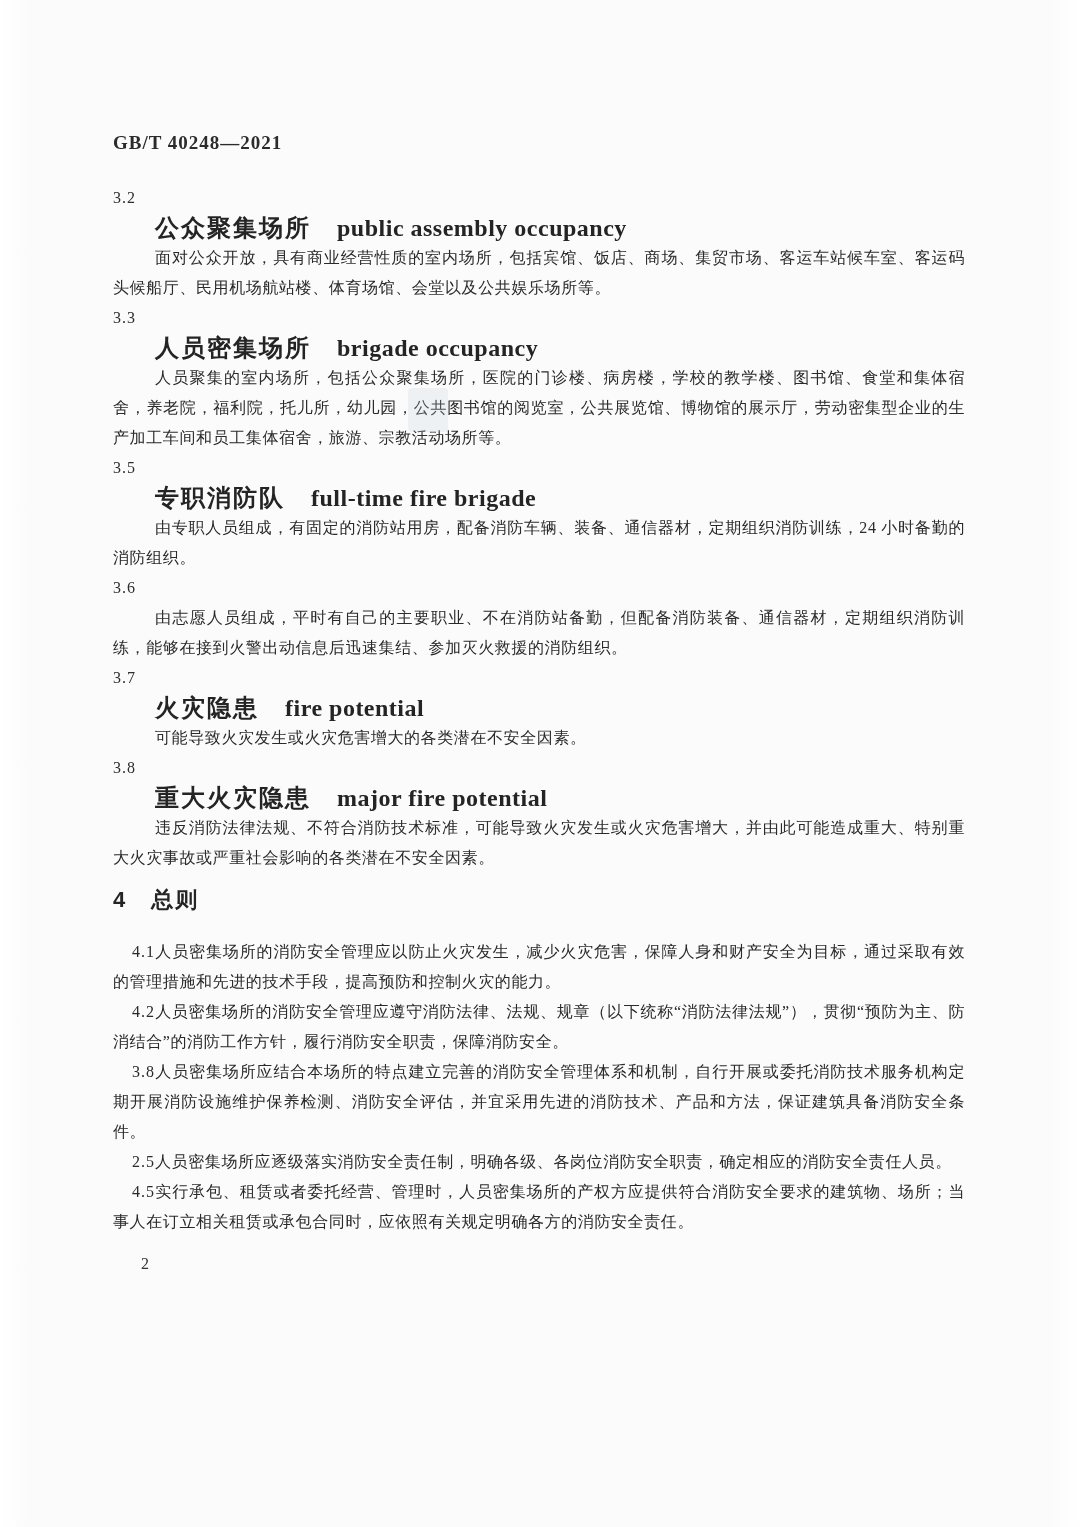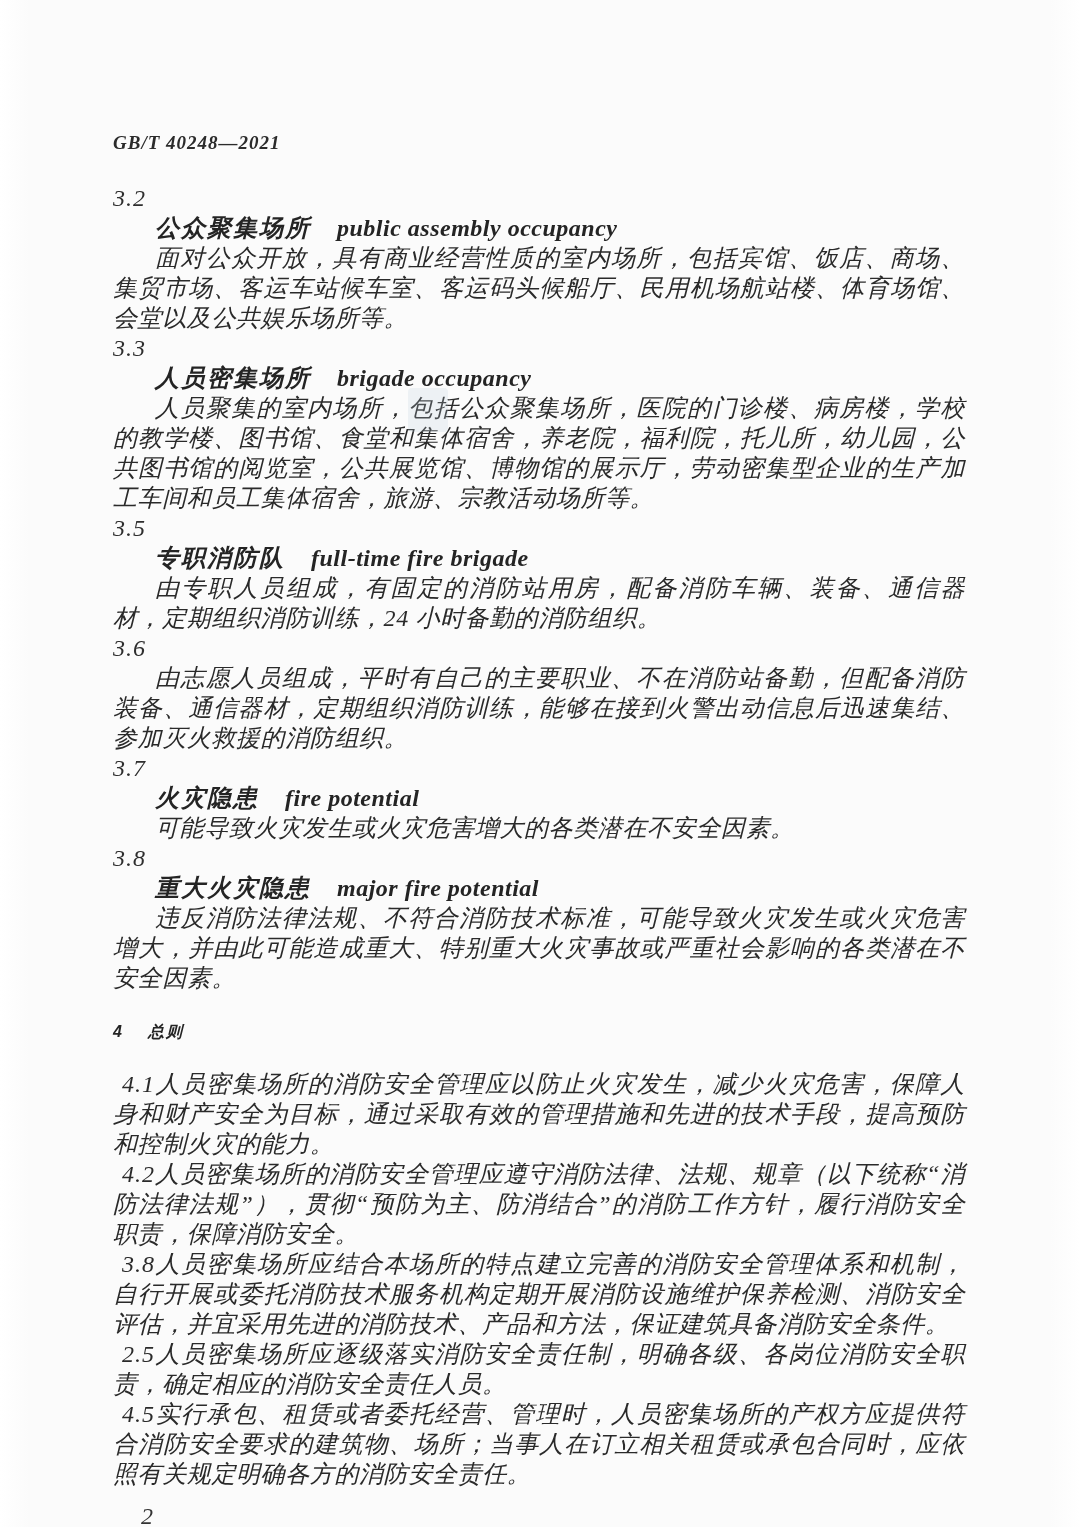--- a/index.html
+++ b/index.html
@@ -9,33 +9,32 @@
     color: #252525;
   }
   .page {
     position: relative;
     width: 1080px;
     height: 1527px;
     margin: 0 auto;
     background: linear-gradient(90deg, #ffffff 0px, #fbfbfb 30px, #fbfbfb 1050px, #ffffff 1080px);
     padding: 128px 115px 4px 113px;
     overflow: hidden;
-    font-style: italic;
   }
   .doc-number {
     font-family: "Liberation Serif", "DejaVu Serif", serif;
     font-weight: bold;
     font-size: 19px;
     letter-spacing: 1px;
     line-height: 30px;
     margin-bottom: 25px;
     color: #2b2b2b;
   }
   .term-num, .def, .clause, .pagenum {
-    font-size: 24px;
+    font-size: 16px;
     line-height: 30px;
   }
   .term-num {
     color: #2e2e2e;
     letter-spacing: 1px;
   }
   .term-heading {
     font-size: 24px;
     line-height: 30px;
     padding-left: 42px;
@@ -52,24 +51,24 @@
     letter-spacing: 0.5px;
   }
   .def {
     text-indent: 42px;
     text-align: justify;
     letter-spacing: 0.6px;
     color: #2a2a2a;
   }
   .chapter-heading {
     font-family: "Liberation Sans", "DejaVu Sans", sans-serif;
-    font-size: 16px;
+    font-size: 22px;
     font-weight: bold;
     line-height: 30px;
-    margin-top: 24px;
+    margin-top: 12px;
     margin-bottom: 22px;
     color: #242424;
   }
   .chapter-title { margin-left: 26px; letter-spacing: 2px; }
   .clause {
     text-align: justify;
     letter-spacing: 0.6px;
     color: #2a2a2a;
   }
   .clause-num {

